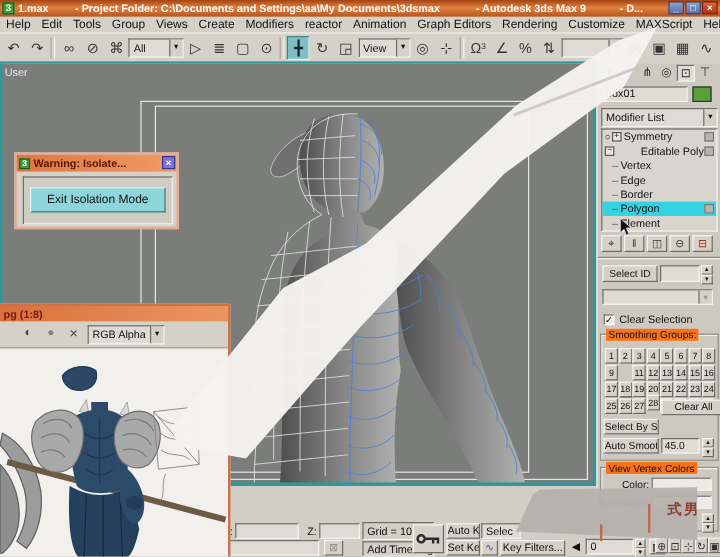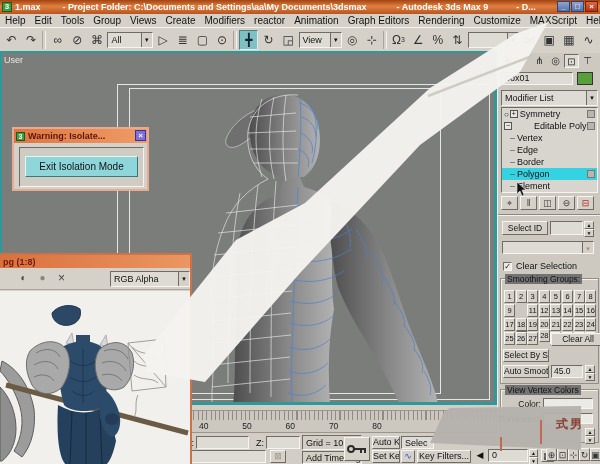--- a/index.html
+++ b/index.html
@@ -50,21 +50,21 @@
   .stack{position:absolute;left:3px;top:54px;width:97px;height:86px;background:#d8d5ce;
          border:1px solid;border-color:#6f6b65 #f6f4f0 #f6f4f0 #6f6b65;overflow:hidden;}
   .srow{height:12px;display:flex;align-items:center;font-size:9px;padding-left:2px;white-space:nowrap;}
   .srow.sel{background:#35d2e2;}
   .ebox{width:8px;height:8px;border:1px solid #555;background:#e8e6e0;font-size:7px;line-height:6px;
         text-align:center;margin-right:2px;flex:none;}
   .bulb{font-size:8px;margin-right:1px;flex:none;}
   .sqr{width:8px;height:8px;border:1px solid #777;background:#b9b5ae;position:absolute;right:2px;}
   .dash{color:#555;margin:0 2px 0 6px;}
   .fs{position:absolute;border:1px solid #928e88;box-shadow:1px 1px 0 #f3f1ed inset;}
-  .fs .legend{position:absolute;top:-5px;left:4px;background:#737373;padding:0 2px;font-size:8.5px;}
+  .fs .legend{position:absolute;top:-5px;left:4px;background:#f97316;padding:0 2px;font-size:8.5px;}
   .sgcell{position:absolute;width:11px;height:13px;font-size:7.5px;line-height:11px;text-align:center;}
   .spin{display:flex;flex-direction:column;}
   .spin span{flex:1;font-size:5px;line-height:6px;text-align:center;background:#d5d1c9;
              border:1px solid;border-color:#f6f4f0 #6f6b65 #6f6b65 #f6f4f0;}
   .pbtn{font-size:8.5px;text-align:center;overflow:hidden;white-space:nowrap;}
   
   .warn{left:12px;top:127px;width:137px;height:64px;background:#d5d1c9;border:2px solid #e7ab94;z-index:40;}
   .warntitle{height:14px;background:linear-gradient(90deg,#dd7643,#f09c66);display:flex;align-items:center;
              color:#5c1405;font-weight:bold;font-size:9px;}
   .warnx{position:absolute;right:1px;top:1px;width:11px;height:11px;background:#7d72da;color:#fff;
@@ -424,30 +424,20 @@
       <div class="abs spin" style="left:84px;top:38px;width:10px;height:13px;">
           <span>▲</span>
           <span>▼</span>
         </div>
     </div>
   </div>
 
   <div class="abs bbase" style="left:185px;top:405px;width:312px;height:59px;z-index:8;"></div>
   <div class="abs bbase" style="left:0;top:447px;width:600px;height:17px;z-index:8;"></div>
 
-  <div class="abs ruler">
-    <div class="ticks"></div>
-    <div id="ticklabels">
-        <div class="tlabel" style="left: 10px;">40</div>
-        <div class="tlabel" style="left: 53.3px;">50</div>
-        <div class="tlabel" style="left: 96.6px;">60</div>
-        <div class="tlabel" style="left: 139.9px;">70</div>
-        <div class="tlabel" style="left: 183.2px;">80</div>
-      </div>
-  </div>
 
   <div class="abs stat" style="left:186px;top:438px;">Y:</div>
   <div class="abs field stat" style="left:196px;top:436px;width:53px;height:13px;"></div>
   <div class="abs stat" style="left:256px;top:438px;">Z:</div>
   <div class="abs field stat" style="left:266px;top:436px;width:34px;height:13px;"></div>
   <div class="abs field stat" style="left:186px;top:450px;width:80px;height:13px;"></div>
   <div class="abs b-out stat" style="left:270px;top:450px;width:16px;height:13px;color:#9a958d;text-align:center;line-height:11px;">⊠</div>
   <div class="abs b-in stat" style="left:302px;top:435px;width:60px;height:15px;padding:2px 0 0 3px;background:#d2cec6;">Grid = 10.0</div>
   <div class="abs b-in stat" style="left:302px;top:451px;width:60px;height:13px;padding:1px 0 0 3px;background:#d2cec6;">Add Time Tag</div>
   <div class="abs b-out" style="left:344px;top:437px;width:26px;height:24px;z-index:12;display:flex;align-items:center;justify-content:center;">
@@ -488,21 +478,21 @@
 
   <div class="abs vfb">
     <div class="vfbtitle">
         <span>pg  (1:8)</span>
       </div>
     <div class="vfbbar">
       <span class="vfbbtn" style="width:6px;"></span>
       <span class="vfbbtn">◐</span>
       <span class="vfbbtn" style="color:#8a867f;">●</span>
       <span class="vfbbtn" style="font-size:12px;">×</span>
-      <span class="combo" style="width:80px;margin-left:37px;">
+      <span class="combo" style="width:64px;">
         <span class="val">RGB Alpha</span>
         <span class="cmbbtn">▾</span>
       </span>
     </div>
     <div class="vfbcanvas">
       <svg width="190" height="175">
         <path d="M52,22 C58,14 72,12 80,18 C82,26 78,32 70,34 C60,36 52,30 52,22 Z" fill="#2c4866" stroke="#22384f"></path>
         <rect x="76" y="44" width="14" height="14" fill="#2e4a66"></rect>
         <path d="M66,52 L72,42 L74,54 Z" fill="#d8d8d8" stroke="#8c8c8c" stroke-width="0.6"></path>
         <path d="M100,54 L106,44 L108,56 Z" fill="#d8d8d8" stroke="#8c8c8c" stroke-width="0.6"></path>

